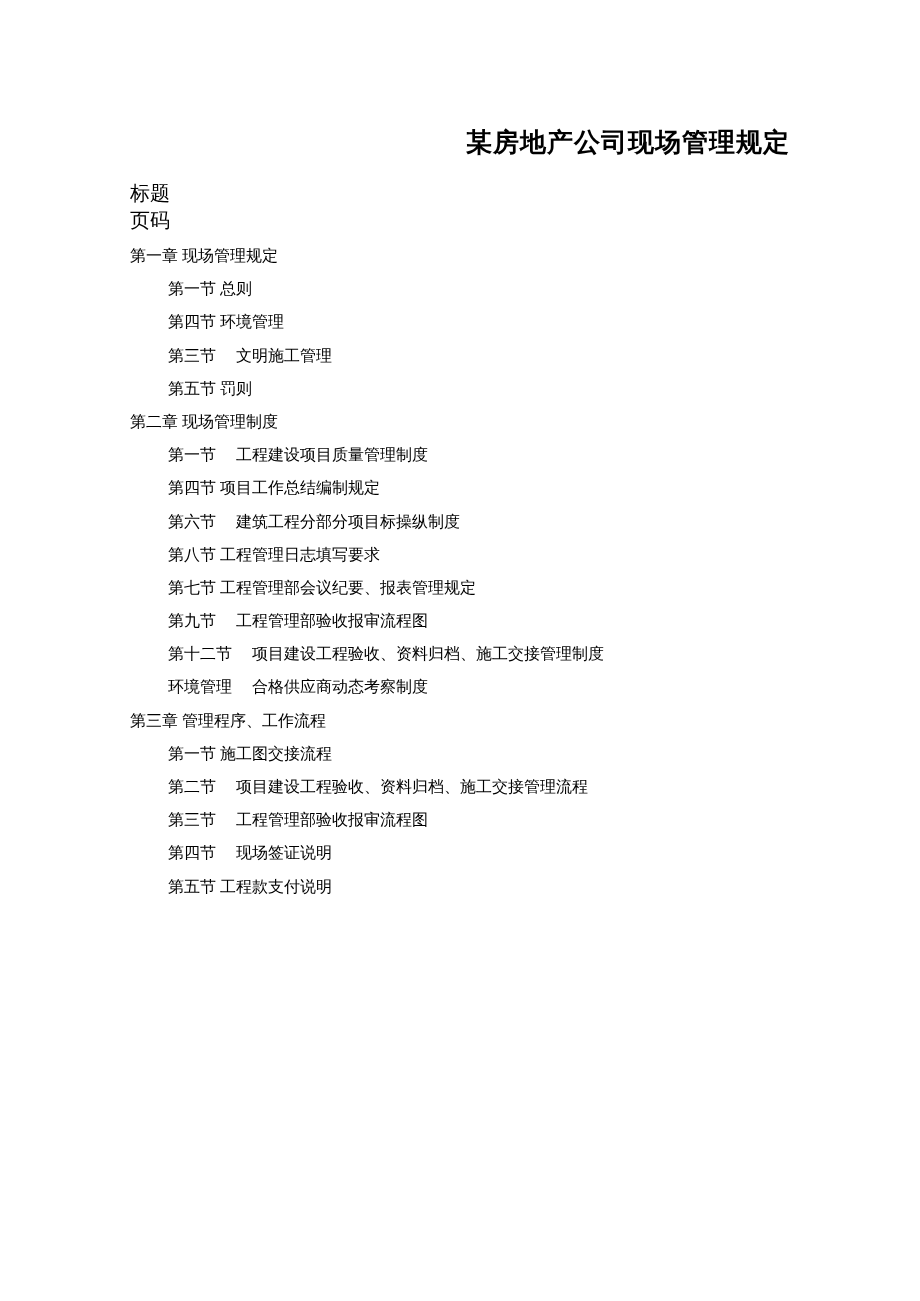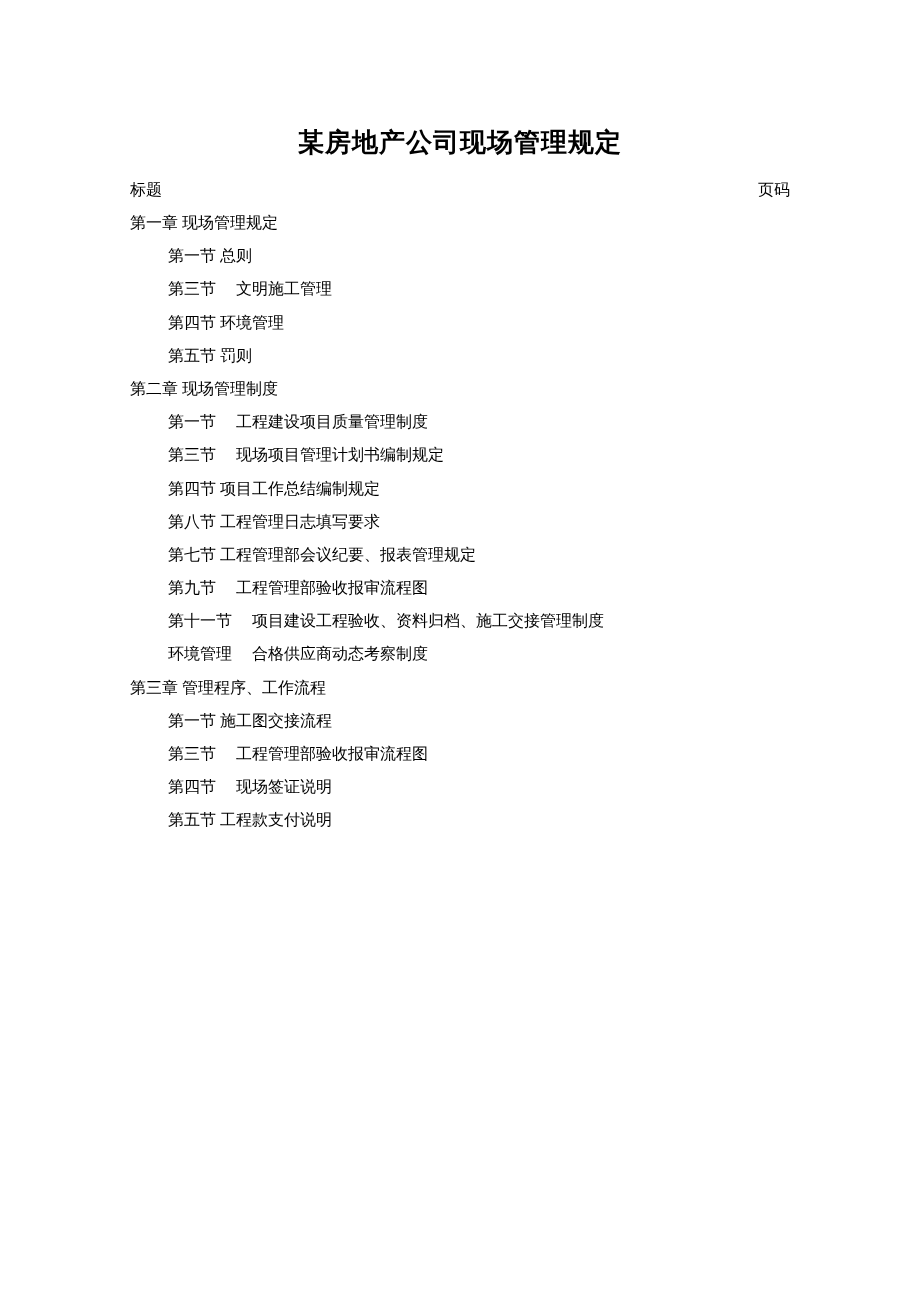--- a/index.html
+++ b/index.html
@@ -9,31 +9,32 @@
     }
     body {
       width: 920px;
       height: 1301px;
       background: #ffffff;
       font-family: "SimSun", "宋体", serif;
       color: #000000;
       padding: 125px 130px 0 130px;
     }
     .title {
-      text-align: center;
+      text-align: right;
       font-size: 26px;
       font-weight: bold;
       margin-bottom: 20px;
       letter-spacing: 1px;
     }
     .header-row {
       display: flex;
       justify-content: space-between;
-      font-size: 16px;
+      font-size: 20px;
       margin-bottom: 8px;
+      flex-direction: column;
     }
     .chapter {
       font-size: 16px;
       margin-bottom: 6px;
       line-height: 1.7;
     }
     .section {
       font-size: 16px;
       padding-left: 38px;
       margin-bottom: 6px;
@@ -46,30 +47,31 @@
 <div class="title">某房地产公司现场管理规定</div>
 
 <div class="header-row">
   <span>标题</span>
   <span>页码</span>
 </div>
 
 <div id="toc-body">
     <div class="chapter">第一章  现场管理规定</div>
     <div class="section">第一节  总则</div>
+    <div class="section">第四节  环境管理</div>
     <div class="section">第三节　 文明施工管理</div>
-    <div class="section">第四节  环境管理</div>
     <div class="section">第五节  罚则</div>
     <div class="chapter">第二章  现场管理制度</div>
     <div class="section">第一节　 工程建设项目质量管理制度</div>
-    <div class="section">第三节　 现场项目管理计划书编制规定</div>
     <div class="section">第四节  项目工作总结编制规定</div>
+    <div class="section">第六节　 建筑工程分部分项目标操纵制度</div>
     <div class="section">第八节  工程管理日志填写要求</div>
     <div class="section">第七节  工程管理部会议纪要、报表管理规定</div>
     <div class="section">第九节　 工程管理部验收报审流程图</div>
-    <div class="section">第十一节　 项目建设工程验收、资料归档、施工交接管理制度</div>
+    <div class="section">第十二节　 项目建设工程验收、资料归档、施工交接管理制度</div>
     <div class="section">环境管理　 合格供应商动态考察制度</div>
     <div class="chapter">第三章  管理程序、工作流程</div>
     <div class="section">第一节  施工图交接流程</div>
+    <div class="section">第二节　 项目建设工程验收、资料归档、施工交接管理流程</div>
     <div class="section">第三节　 工程管理部验收报审流程图</div>
     <div class="section">第四节　 现场签证说明</div>
     <div class="section">第五节  工程款支付说明</div>
   </div>
 
 </body></html>

